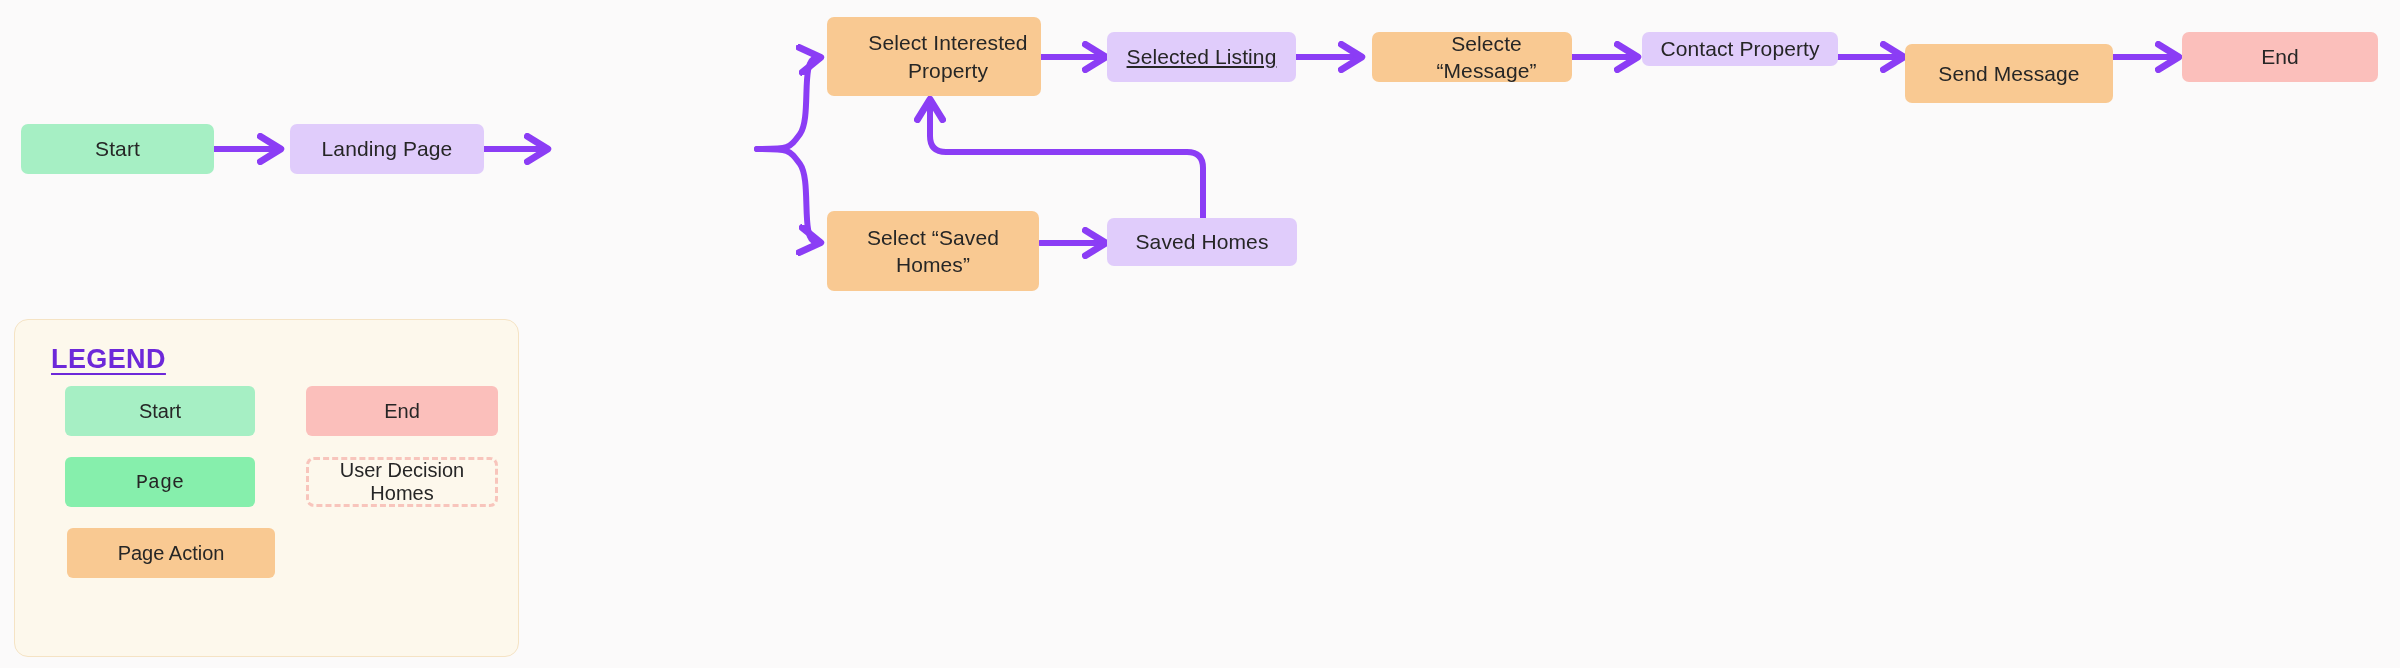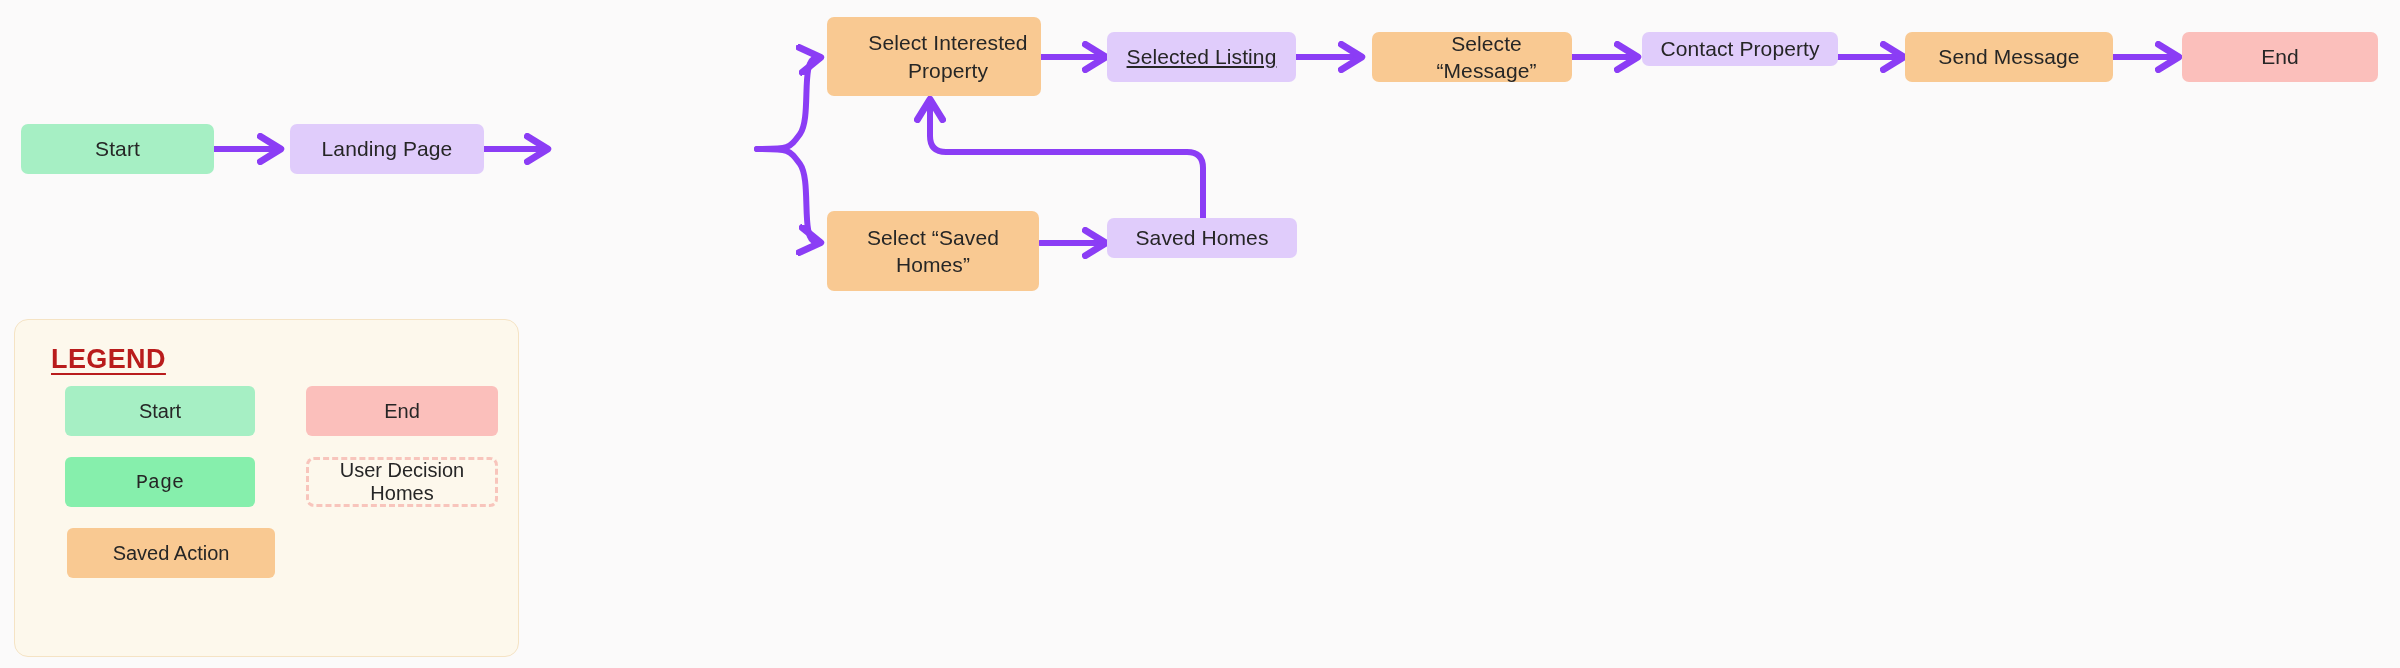--- a/index.html
+++ b/index.html
@@ -69,21 +69,21 @@
     background: #FDF8EC;
     border: 1.5px solid #F5E3C4;
     border-radius: 14px;
   }
   #legend-title {
     position: absolute;
     left: 36px;
     top: 24px;
     font-size: 27px;
     font-weight: bold;
-    color: #b91c1c;
+    color: #6d28d9;
     text-decoration: underline;
     text-underline-offset: 5px;
     letter-spacing: 0.4px;
   }
   .legend-swatch {
     position: absolute;
     box-sizing: border-box;
     display: flex;
     align-items: center;
     justify-content: center;
@@ -146,35 +146,35 @@
 
 
   <div class="node action" style="left:827px; top:17px; width:214px; height:79px;padding-left:40px;">Select Interested Property</div>
 
   <div class="node page" style="left:1107px; top:32px; width:189px; height:50px;text-decoration:underline;">Selected Listing</div>
 
   <div class="node action" style="left:1372px; top:32px; width:200px; height:50px;padding-left:41px;">Selecte “Message”</div>
 
   <div class="node page" style="left:1642px; top:32px; width:196px; height:34px;">Contact Property</div>
 
-  <div class="node action" style="left:1905px; top:32px; width:208px; height:50px;">Send Message</div>
+  <div class="node action" style="left:1905px; top:44px; width:208px; height:59px;">Send Message</div>
 
   <div class="node end" style="left:2182px; top:32px; width:196px; height:50px;">End</div>
 
   <div class="node action" style="left:827px; top:211px; width:212px; height:80px;">Select “Saved Homes”</div>
 
-  <div class="node page" style="left:1107px; top:218px; width:190px; height:40px;">Saved Homes</div>
+  <div class="node page" style="left:1107px; top:218px; width:190px; height:48px;">Saved Homes</div>
 
   <div id="legend">
     <div id="legend-title">LEGEND</div>
 
     <div class="legend-swatch start" style="left:50px; top:385px; width:190px; height:50px; position:absolute; margin-top:-319px;">Start</div>
 
     <div class="legend-swatch end" style="left:291px; top:385px; width:192px; height:50px; position:absolute; margin-top:-319px;">End</div>
 
     <div class="legend-swatch page" style="left:50px; top:456px; width:190px; height:50px; position:absolute; margin-top:-319px;">Page</div>
 
     <div class="legend-swatch decision" style="left:291px; top:456px; width:192px; height:50px; position:absolute; margin-top:-319px;">User Decision Homes</div>
 
-    <div class="legend-swatch action" style="left:52px; top:527px; width:208px; height:50px; position:absolute; margin-top:-319px;">Saved Action</div>
+    <div class="legend-swatch action" style="left:52px; top:527px; width:208px; height:50px; position:absolute; margin-top:-319px;">Page Action</div>
   </div>
 
 </div>
 
 </body></html>

